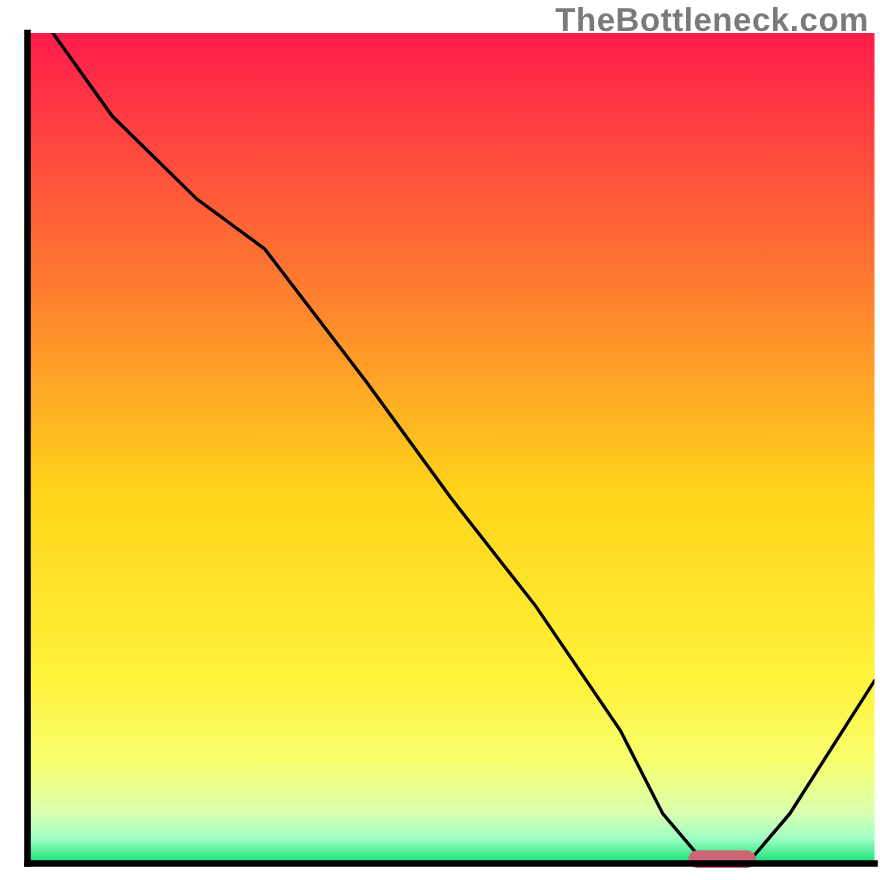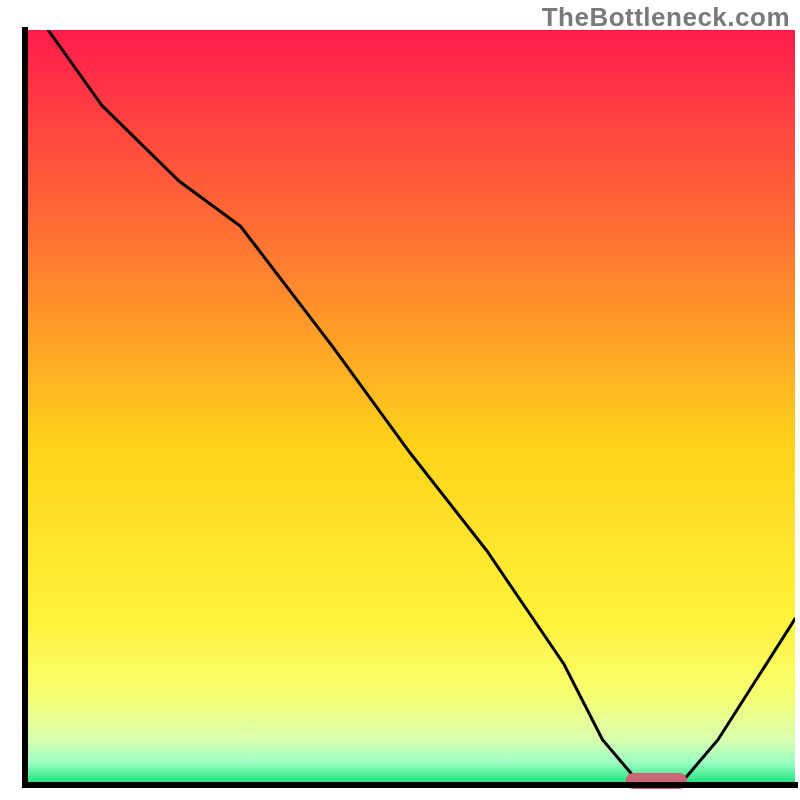--- a/index.html
+++ b/index.html
@@ -12,21 +12,21 @@
   }
   .container {
     position: relative;
     width: 800px;
     height: 800px;
   }
   .watermark {
     position: absolute;
     top: 2px;
     right: 10px;
-    font-size: 26px;
+    font-size: 30px;
     font-weight: bold;
     color: #7a7a7a;
     letter-spacing: 0.5px;
     z-index: 10;
   }
   svg.plot {
     position: absolute;
     top: 0;
     left: 0;
   }

